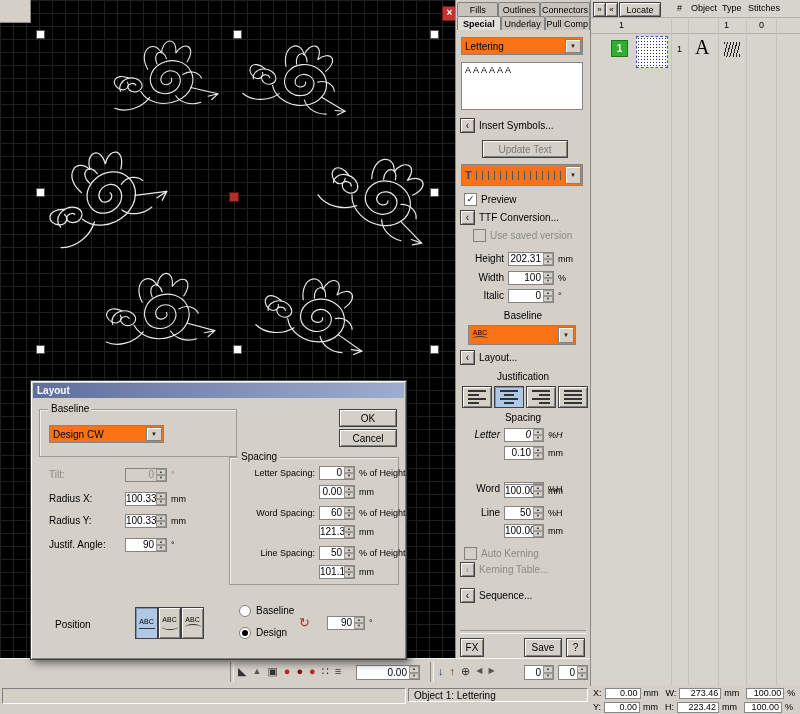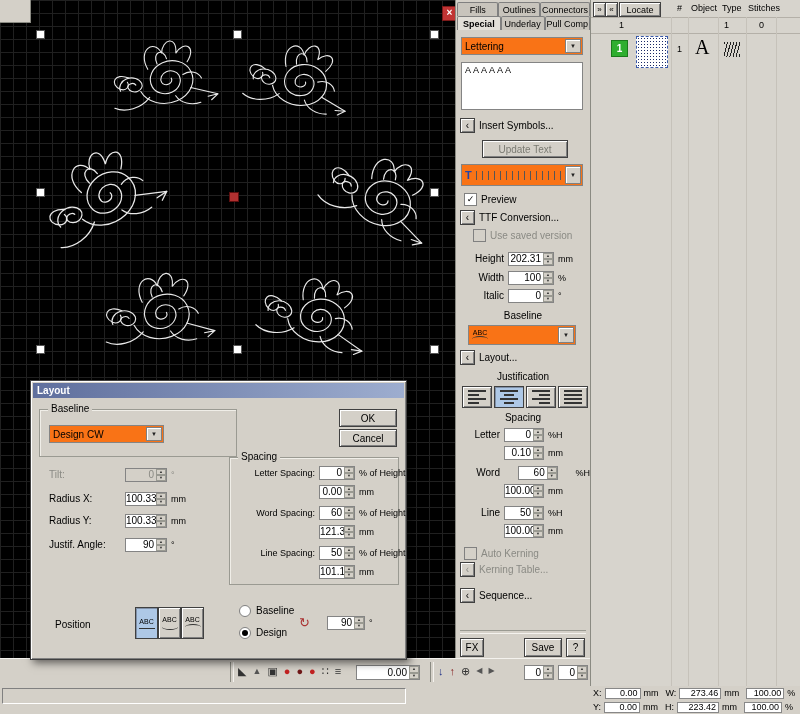--- a/index.html
+++ b/index.html
@@ -275,21 +275,21 @@
             <i></i>
             <i></i>
             <i></i>
             <i></i>
           </span>
         </span>
     </div>
 
     <div class="hdr" style="top:412px;">Spacing</div>
 
-    <div class="prow" style="top:427px;">
+    <div class="prow" style="top:427px;font-style:italic;">
       <span class="rlbl2">Letter</span>
       <span class="field" style="width:40px;">
         <span class="val">0</span>
         <span class="spin">
             <i class="up"></i>
             <i class="dn"></i>
           </span>
       </span>
       <span class="unit">%H</span>
     </div>
@@ -298,21 +298,21 @@
       <span class="field" style="width:40px;">
         <span class="val">0.10</span>
         <span class="spin">
             <i class="up"></i>
             <i class="dn"></i>
           </span>
       </span>
       <span class="unit">mm</span>
     </div>
 
-    <div class="prow" style="top:465px;justify-content:space-between;">
+    <div class="prow" style="top:481px;">
       <span class="rlbl2">Word</span>
       <span class="field" style="width:40px;">
         <span class="val">60</span>
         <span class="spin">
             <i class="up"></i>
             <i class="dn"></i>
           </span>
       </span>
       <span class="unit">%H</span>
     </div>
@@ -437,20 +437,23 @@
     <span class="field" style="position:absolute;left:558px;top:6px;width:30px;height:15px;">
       <span class="val">0</span>
       <span class="spin">
           <i class="up"></i>
           <i class="dn"></i>
         </span>
     </span>
   </div>
 
   <div id="statusleft" class="sunk"></div>
+  <div id="statusobj" class="sunk">
+    <span>Object 1: Lettering</span>
+  </div>
 
   <div id="coords">
     <div class="crow">
       <span>X:</span>
       <span class="cfield" style="width:36px;">0.00</span>
       <span>mm</span>
       <span style="margin-left:4px;">W:</span>
       <span class="cfield" style="width:42px;">273.46</span>
       <span>mm</span>
       <span class="cfield" style="width:38px;margin-left:4px;">100.00</span>

